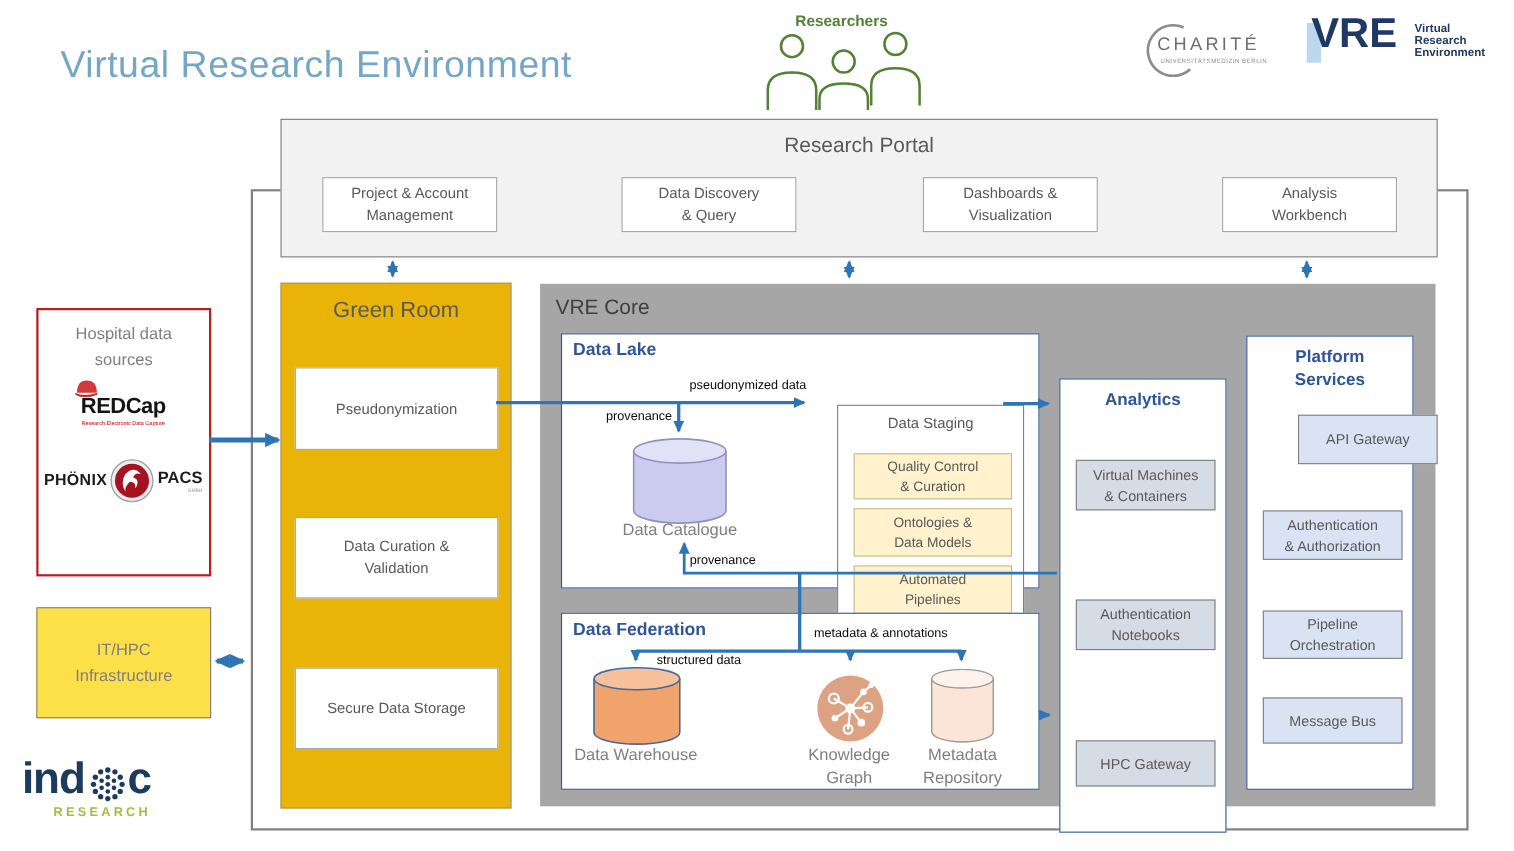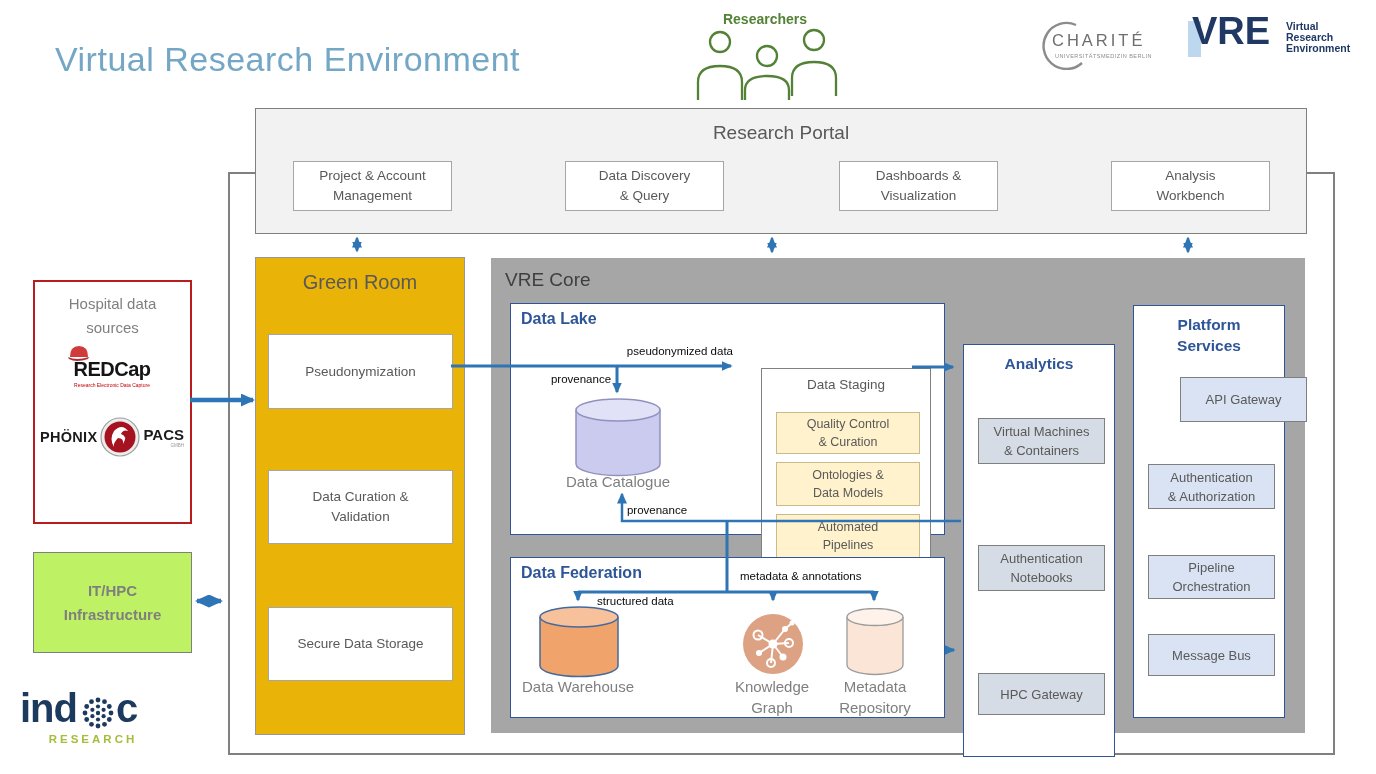--- a/index.html
+++ b/index.html
@@ -65,22 +65,22 @@
         color:#595959;font-size:13px;line-height:19px;}
   .sbox{position:absolute;left:14px;width:125px;background:#DAE3F3;border:1px solid #7F7F7F;
         color:#595959;font-size:13px;line-height:19px;}
   .col-title{text-align:center;margin-top:8px;font-size:15.5px;font-weight:700;color:#2E5597;
              line-height:21px;}
 
   
   .hospital{position:absolute;left:33px;top:280px;width:155px;height:240px;background:#fff;
             border:2px solid #b91c1c;z-index:2;}
   .hosp-title{text-align:center;margin-top:10px;font-size:15px;line-height:24px;color:#7F7F7F;}
-  .ithpc{position:absolute;left:33px;top:552px;width:157px;height:99px;background:#bef264;
-         border:1px solid #7F7F7F;color:#7F7F7F;font-size:15px;line-height:24px;z-index:2;font-weight:bold;}
+  .ithpc{position:absolute;left:33px;top:552px;width:157px;height:99px;background:#fde047;
+         border:1px solid #7F7F7F;color:#7F7F7F;font-size:15px;line-height:24px;z-index:2;}
 
   
   .redcap{position:absolute;left:21px;top:62px;width:112px;height:48px;}
   .redcap-name{position:absolute;left:0;top:14px;width:112px;text-align:center;
                font-size:20px;font-weight:700;color:#141414;letter-spacing:-0.5px;}
   .redcap-sub{position:absolute;left:0;top:38px;width:112px;text-align:center;
               font-size:5px;color:#C00000;}
   
   .phoenix{position:absolute;left:2px;top:132px;width:150px;height:46px;display:flex;
            align-items:center;justify-content:center;gap:3px;}

